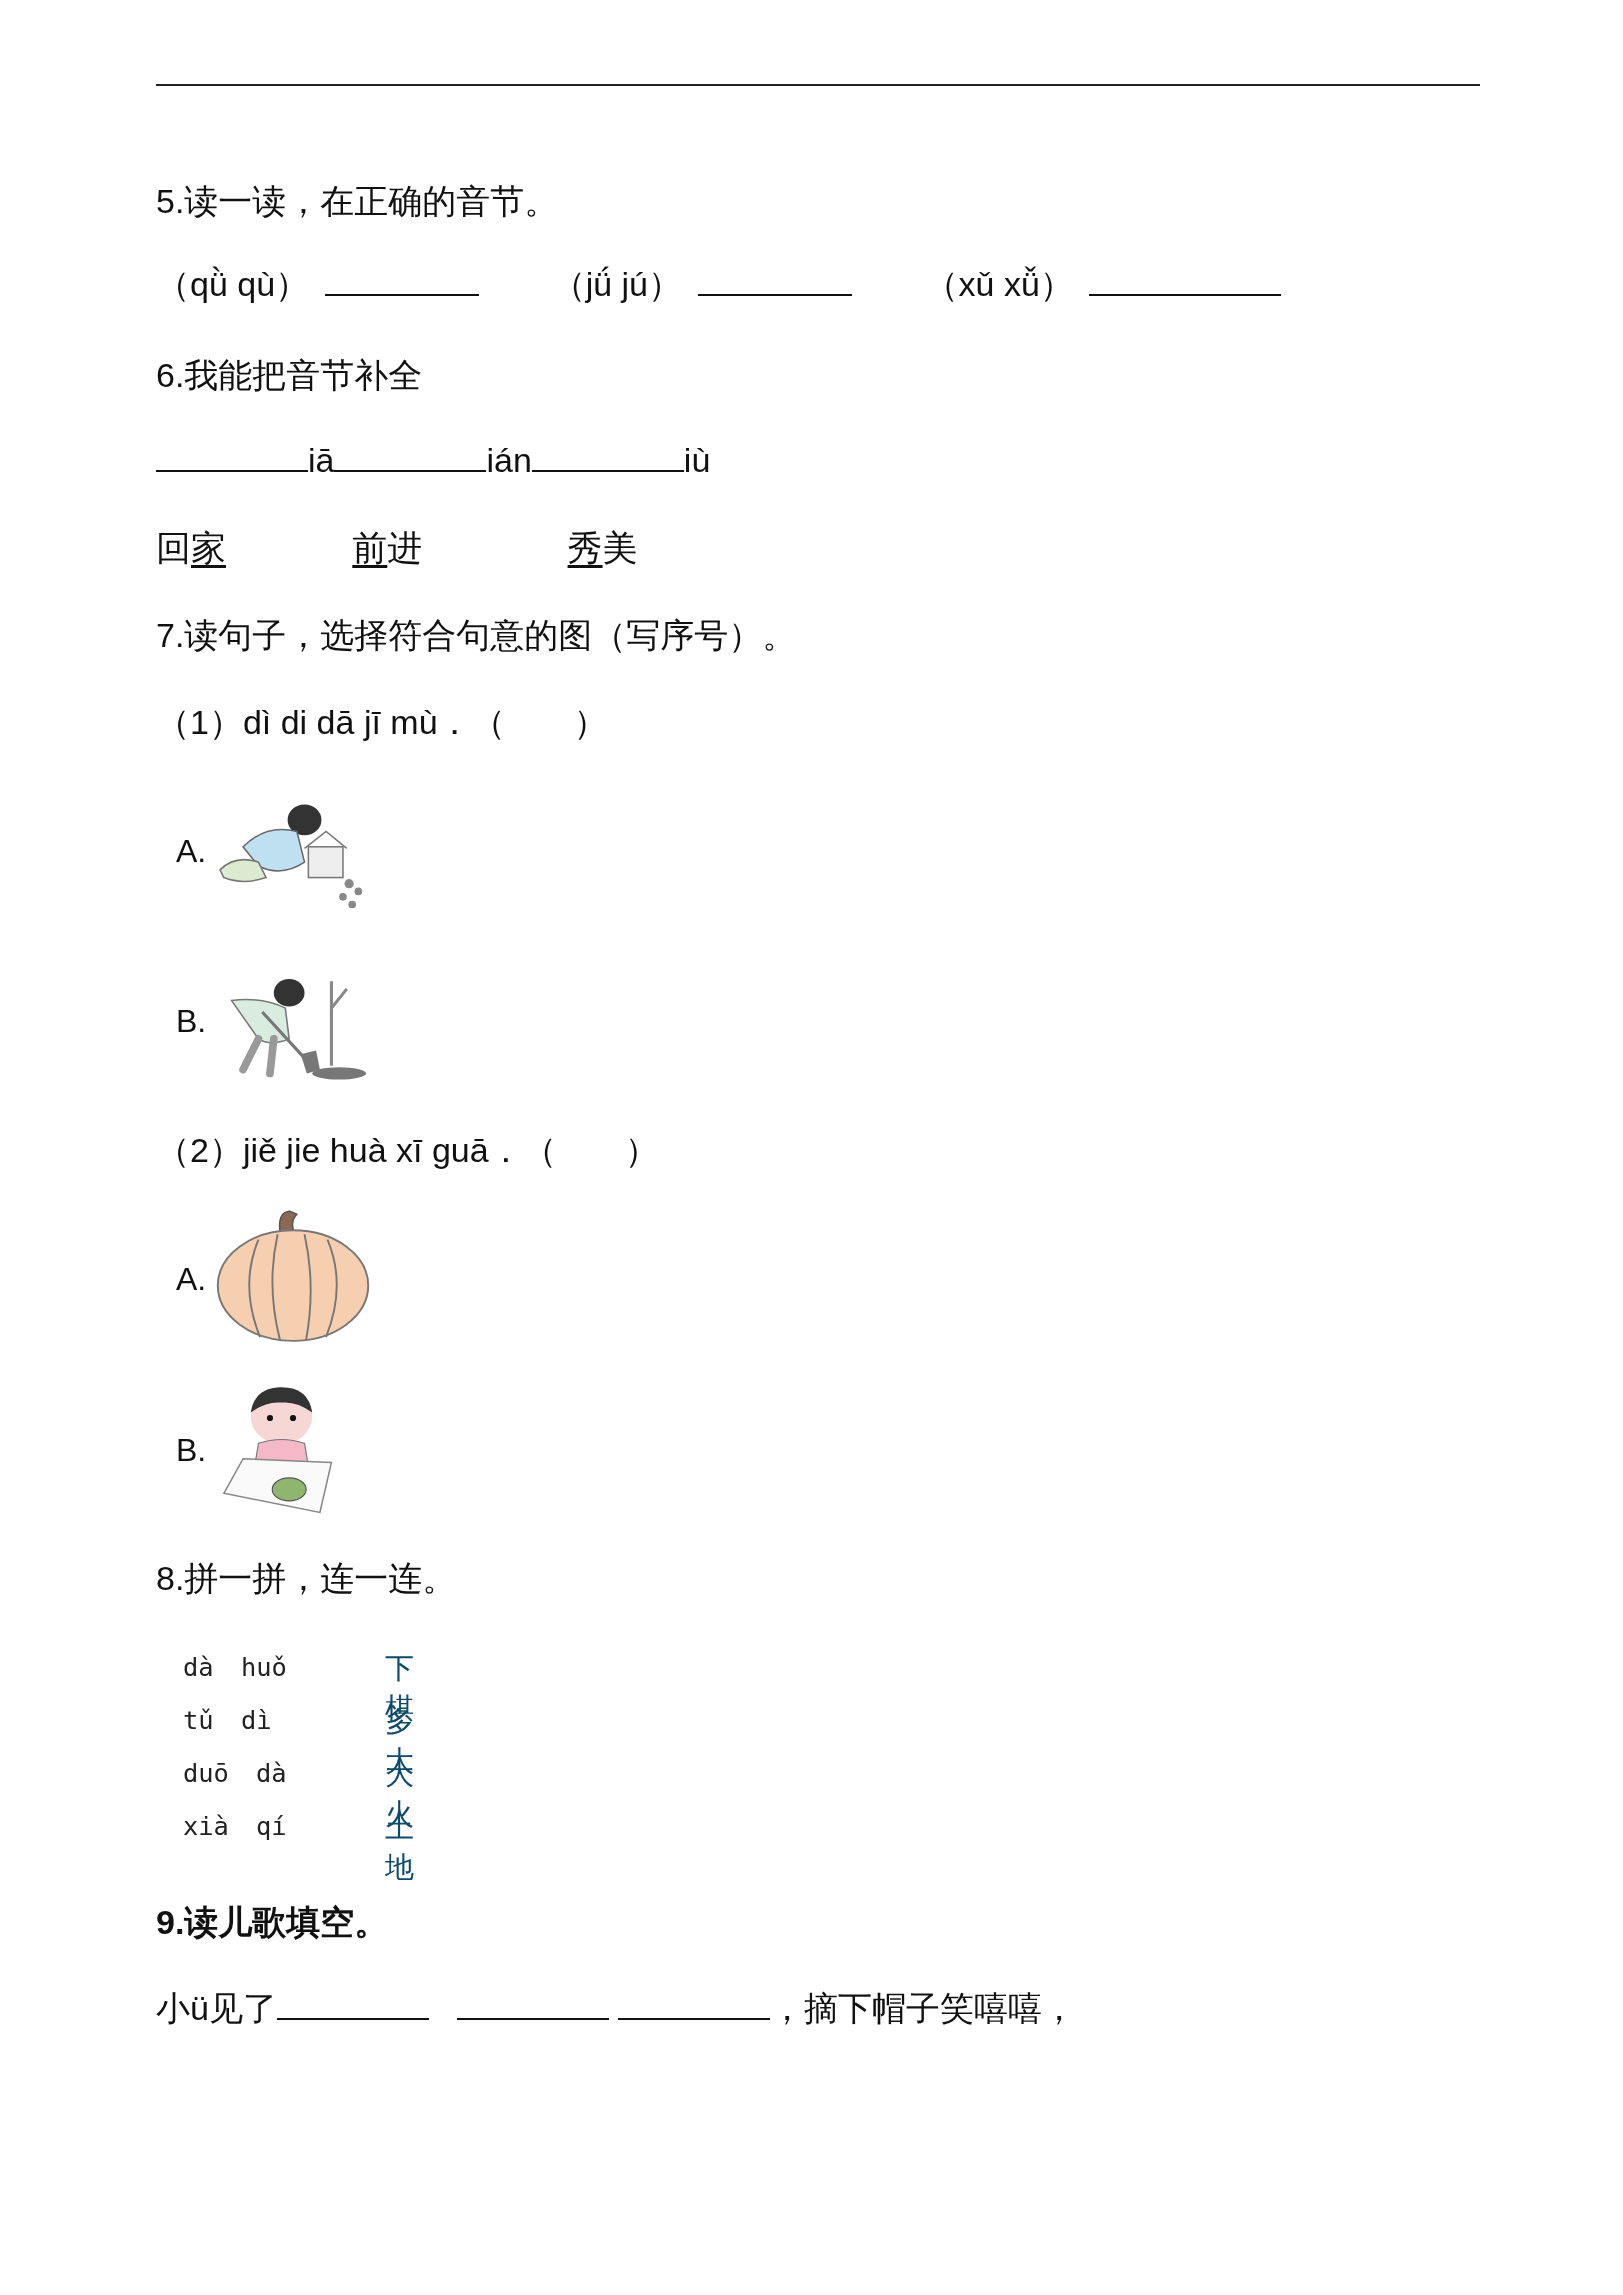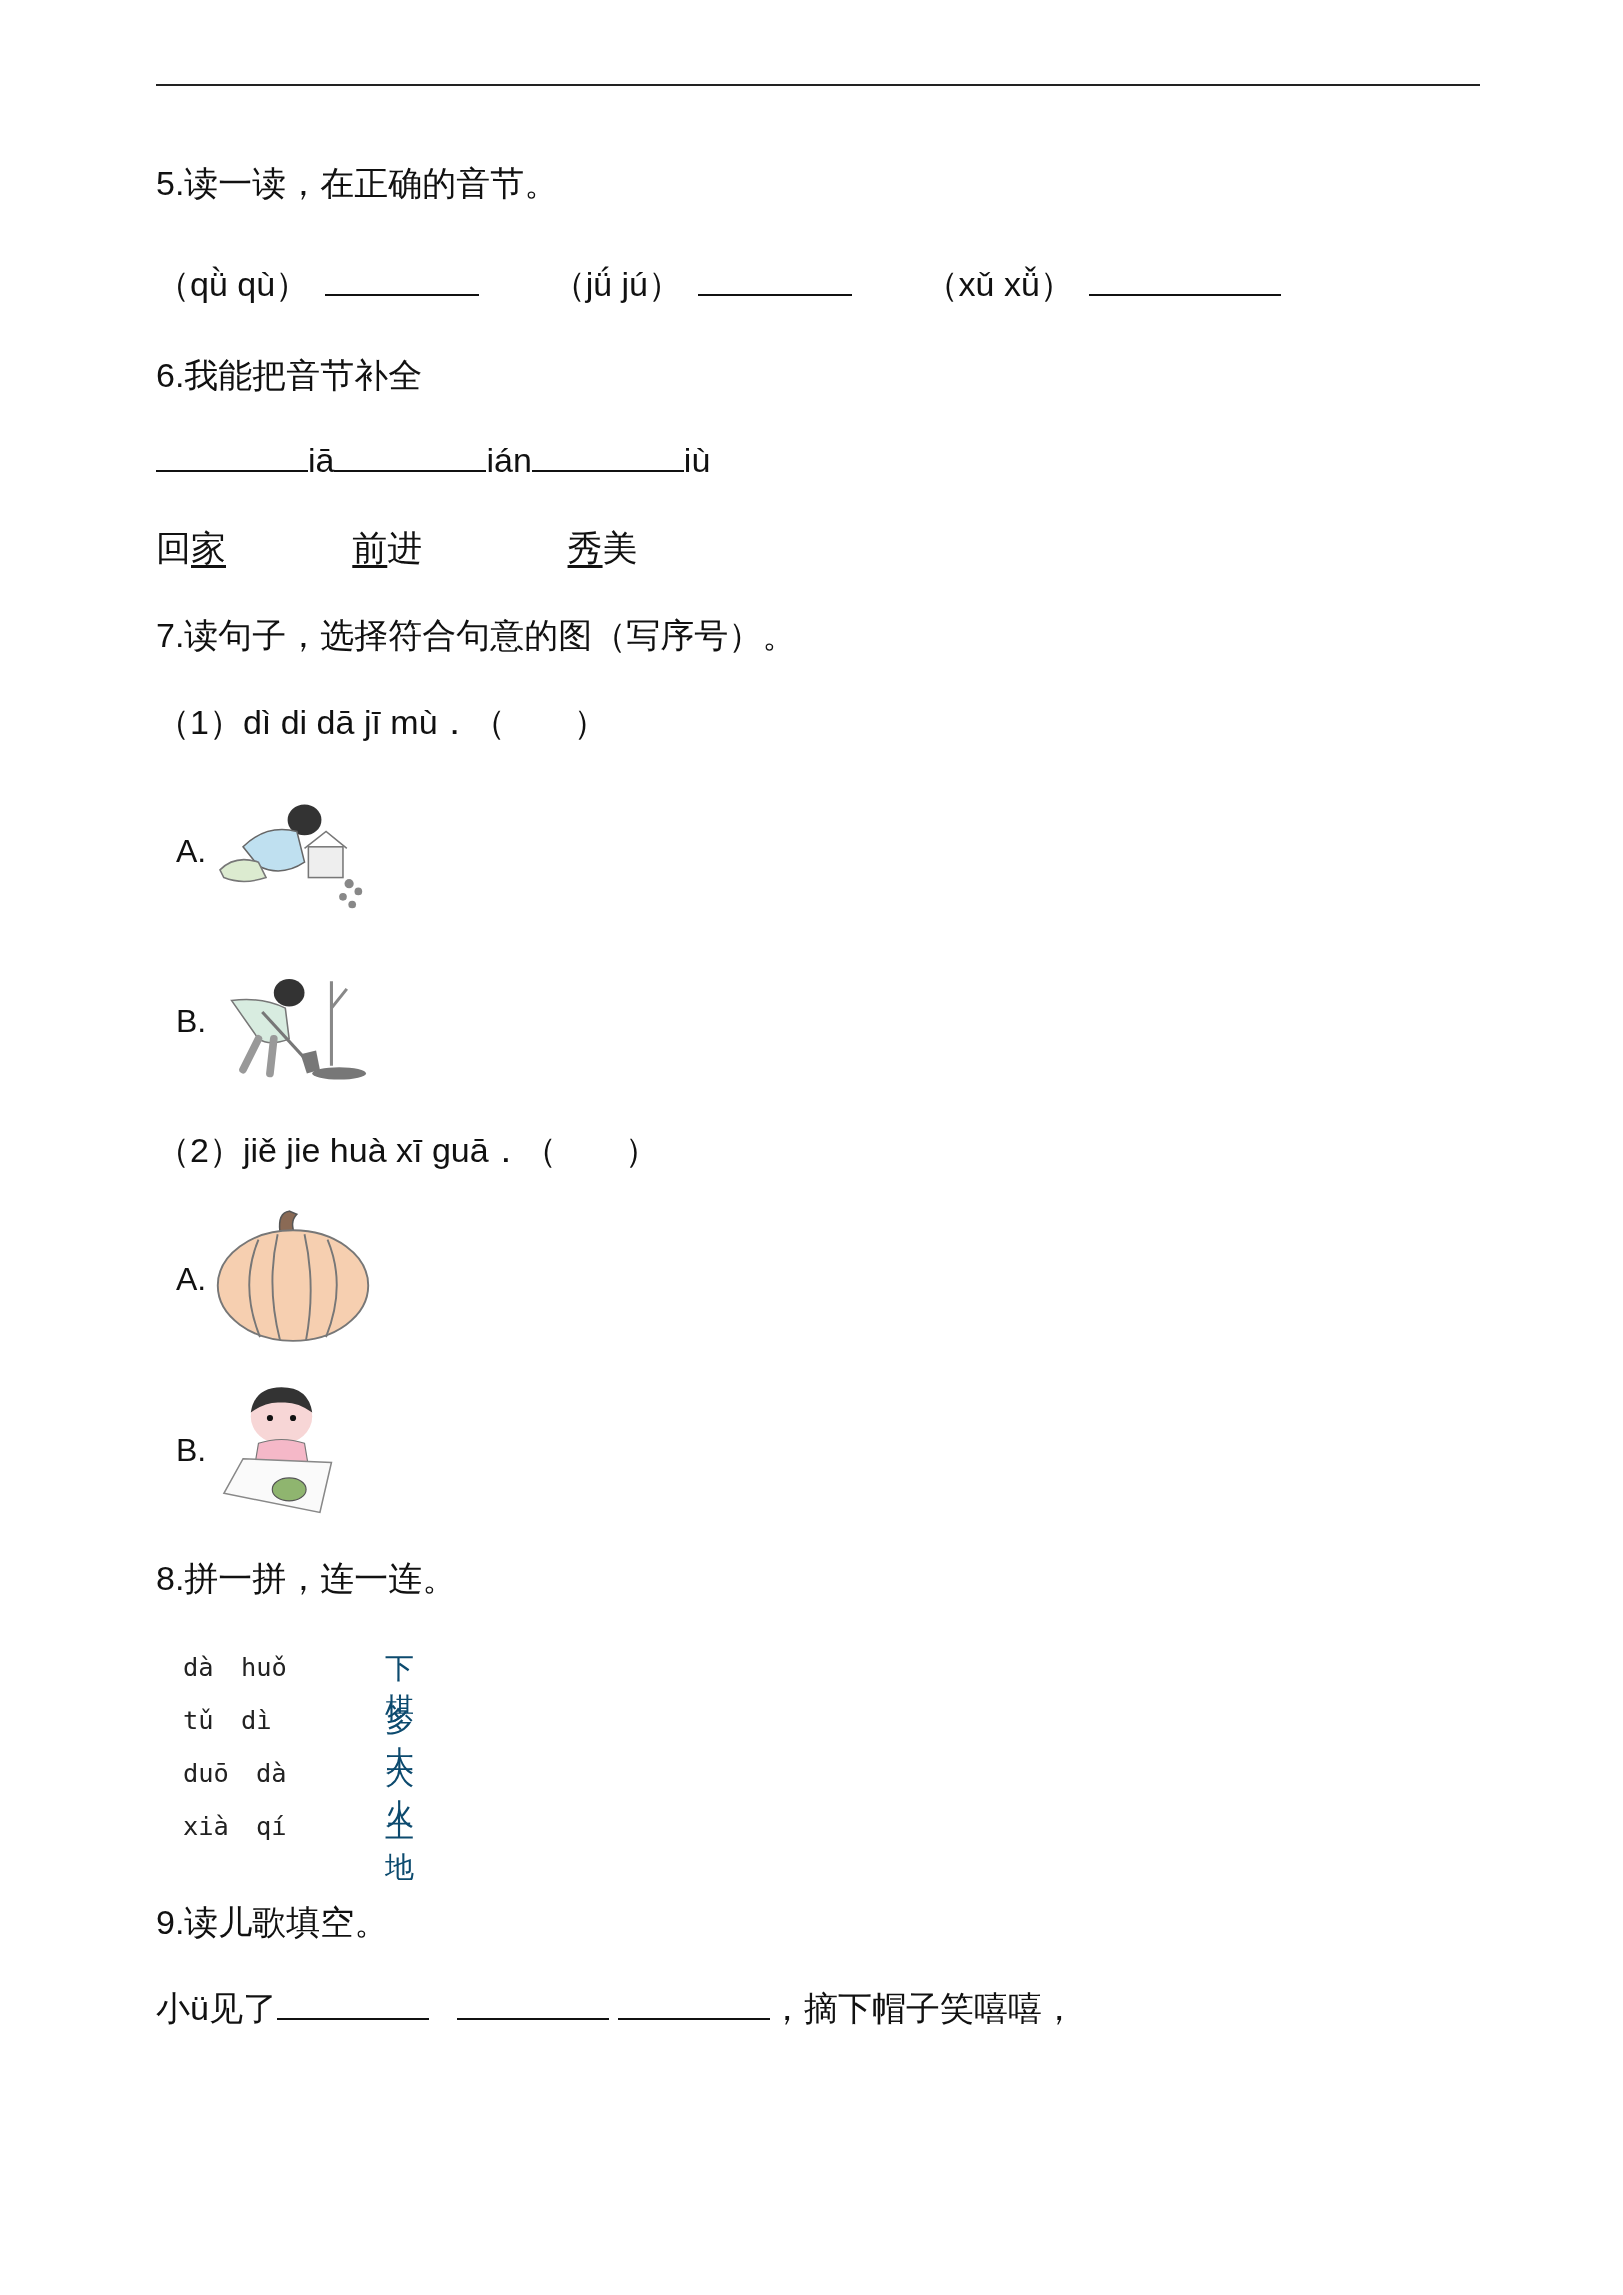--- a/index.html
+++ b/index.html
@@ -15,21 +15,21 @@
   .pytable { position:absolute; left:183px; top:1643px; }
   .pyrow { position:relative; height:53px; }
   .py { position:absolute; font-family:"DejaVu Sans Mono","Liberation Mono",monospace; font-size:25.4px; color:#222; top:9.2px; }
   .hz { position:absolute; left:202px; font-family:"DejaVu Serif","Liberation Serif",serif; font-size:29px; color:#0c4a6e; top:6.2px; }
 </style>
 </head>
 <body>
 
 <div class="rule"></div>
 
-<div class="line" style="top:162px;text-align:right;">5.读一读，在正确的音节。</div>
+<div class="line" style="top:180px;text-align:right;">5.读一读，在正确的音节。</div>
 <div class="line" style="top:263px; left:156px;">
   <span>（qǜ qù）</span>
   <span class="blank" style="width:154px; margin-left:6.2px;"></span>
   <span class="gap" style="width:54px;"></span>
   <span>（jǘ jú）</span>
   <span class="blank" style="width:154px; margin-left:6.2px;"></span>
   <span class="gap" style="width:54px;"></span>
   <span>（xǔ xǚ）</span>
   <span class="blank" style="width:192px; margin-left:6.2px;"></span>
 </div>
@@ -110,17 +110,17 @@
     <span class="py" style="left:73px;">dà</span>
     <span class="hz">大火</span>
   </div>
   <div class="pyrow">
     <span class="py" style="left:0;">xià</span>
     <span class="py" style="left:73px;">qí</span>
     <span class="hz">土地</span>
   </div>
 </div>
 
-<div class="line" style="top:1901px;">9.读儿歌填空。</div>
+<div class="line" style="top:1901px;font-weight:bold;">9.读儿歌填空。</div>
 <div class="line" style="top:1987px;text-align:right;">
   <span>小ü见了</span><span class="blank" style="width:152px;"></span><span class="gap" style="width:28px;"></span><span class="blank" style="width:152px;"></span><span class="gap" style="width:9.2px;"></span><span class="blank" style="width:152px;"></span><span>，摘下帽子笑嘻嘻，</span>
 </div>
 
 
 </body></html>

